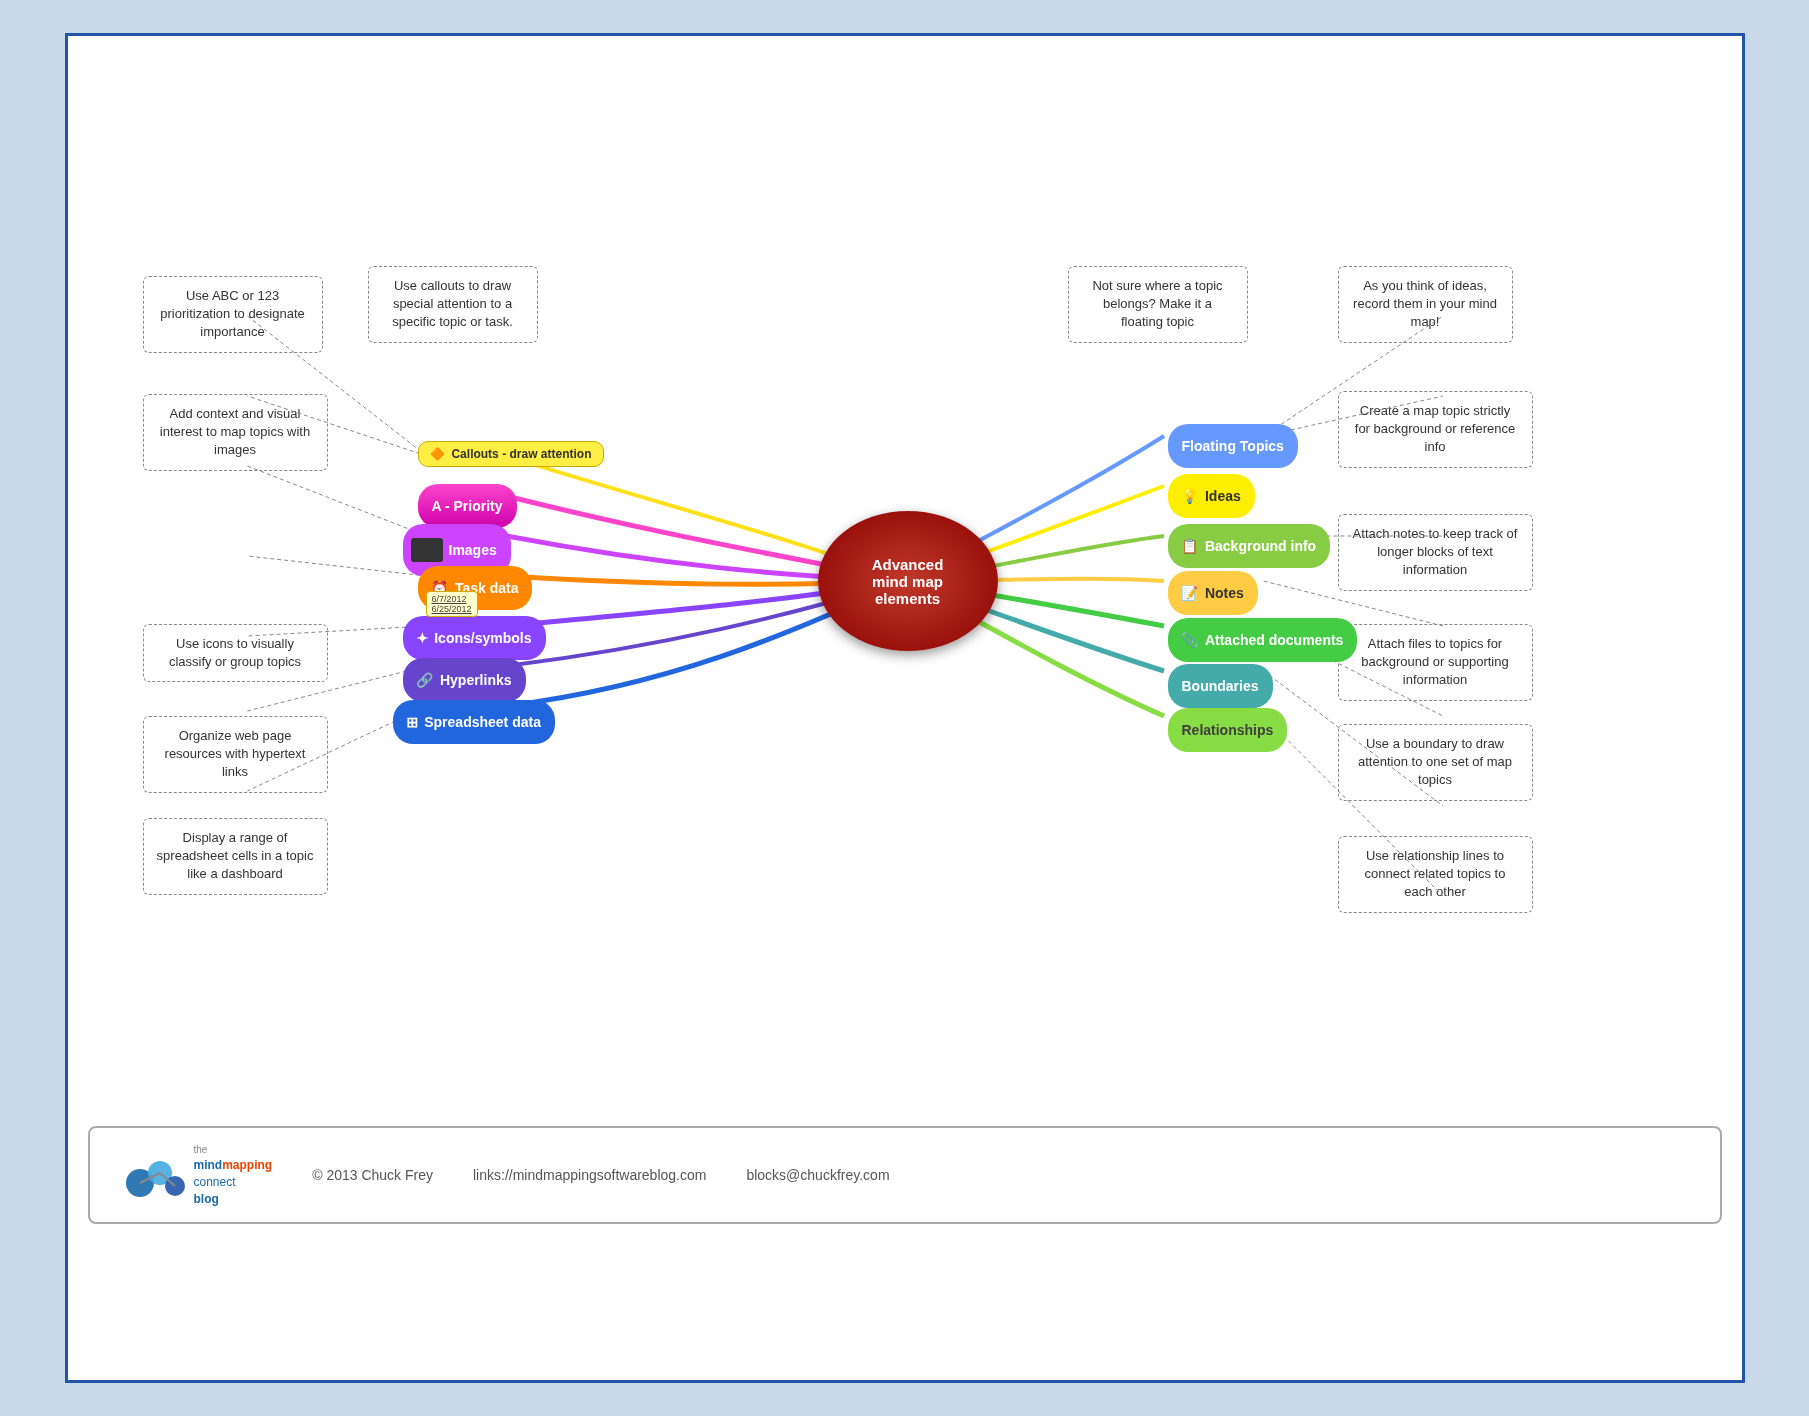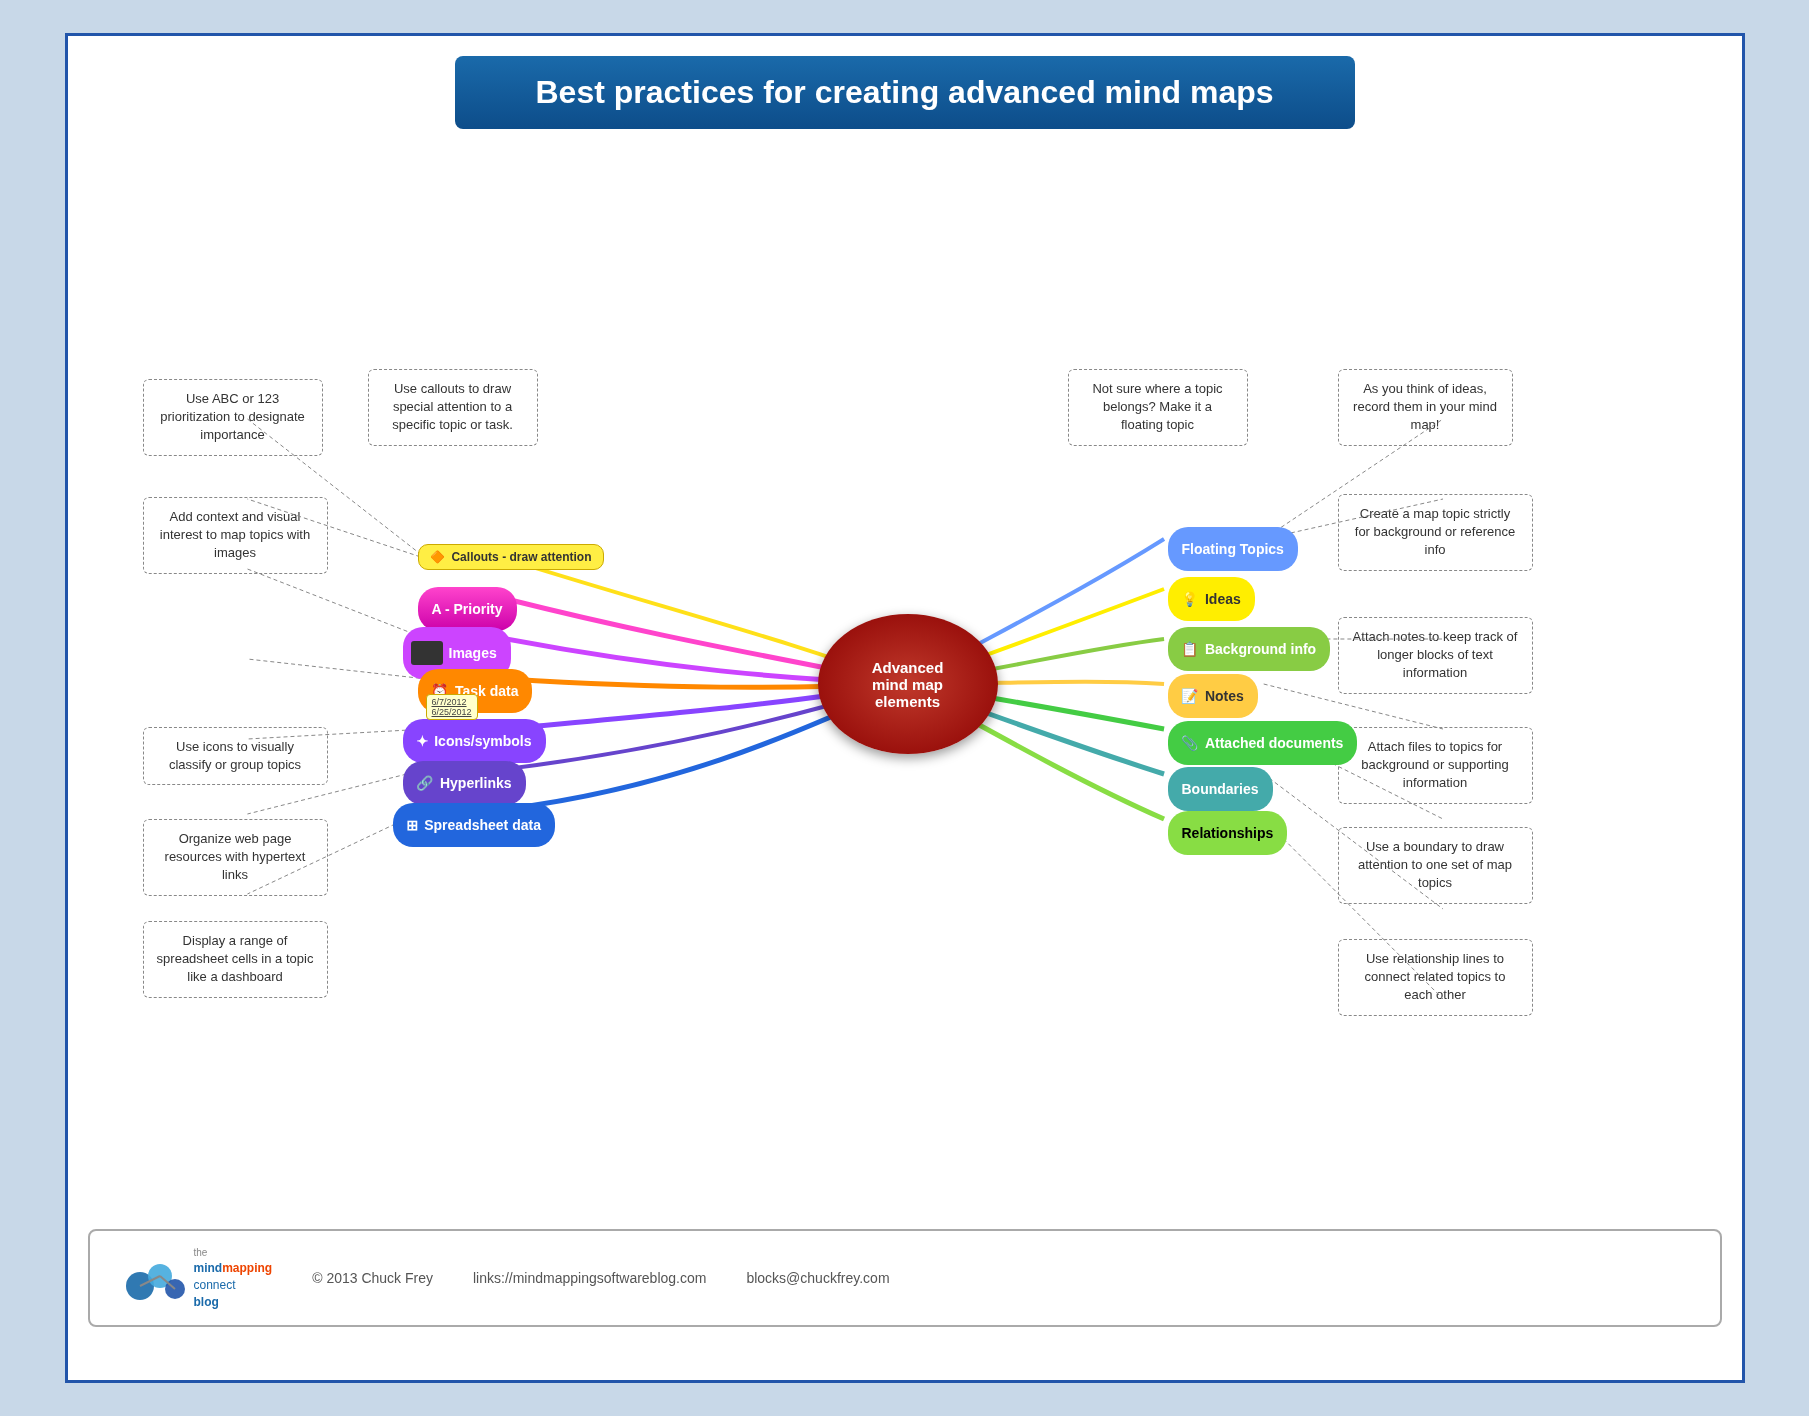--- a/index.html
+++ b/index.html
@@ -88,21 +88,21 @@
     .topic-hyperlinks { background: #6644cc; }
     .topic-spreadsheet { background: #2266dd; }
 
     
     .topic-floating { background: #6699ff; border-radius: 20px; }
     .topic-ideas { background: #ffee00; color: #333; border-radius: 20px; }
     .topic-bginfo { background: #88cc44; border-radius: 20px; }
     .topic-notes { background: #ffcc44; color: #333; border-radius: 20px; }
     .topic-attacheddocs { background: #44cc44; border-radius: 20px; }
     .topic-boundaries { background: #44aaaa; border-radius: 20px; }
-    .topic-relationships { background: #88dd44; color: #000000; border-radius: 20px; }
+    .topic-relationships { background: #88dd44; color: #404040; border-radius: 20px; }
 
     
     .desc-box {
       position: absolute;
       border: 1.5px dashed #888;
       border-radius: 6px;
       padding: 10px 12px;
       font-size: 13px;
       color: #333;
       text-align: center;
@@ -148,23 +148,20 @@
       padding: 2px 5px;
       color: #444;
       z-index: 6;
       text-decoration: underline;
     }
   </style>
 </head>
 <body>
 
 <div class="outer-frame">
-  <div class="title-bar">
-    <h1>Best practices for creating advanced mind maps</h1>
-  </div>
 
   <div class="map-area">
 
     <svg class="lines-svg" viewBox="0 0 1640 1050" preserveAspectRatio="none">
 
       <path d="M820,525 C700,480 580,450 420,400" stroke="#ffdd00" stroke-width="4" fill="none" opacity="0.9"></path>
 
       <path d="M820,525 C700,500 580,480 420,440" stroke="#ff44cc" stroke-width="5" fill="none"></path>
 
       <path d="M820,525 C700,520 580,510 420,480" stroke="#cc44ff" stroke-width="5" fill="none"></path>

